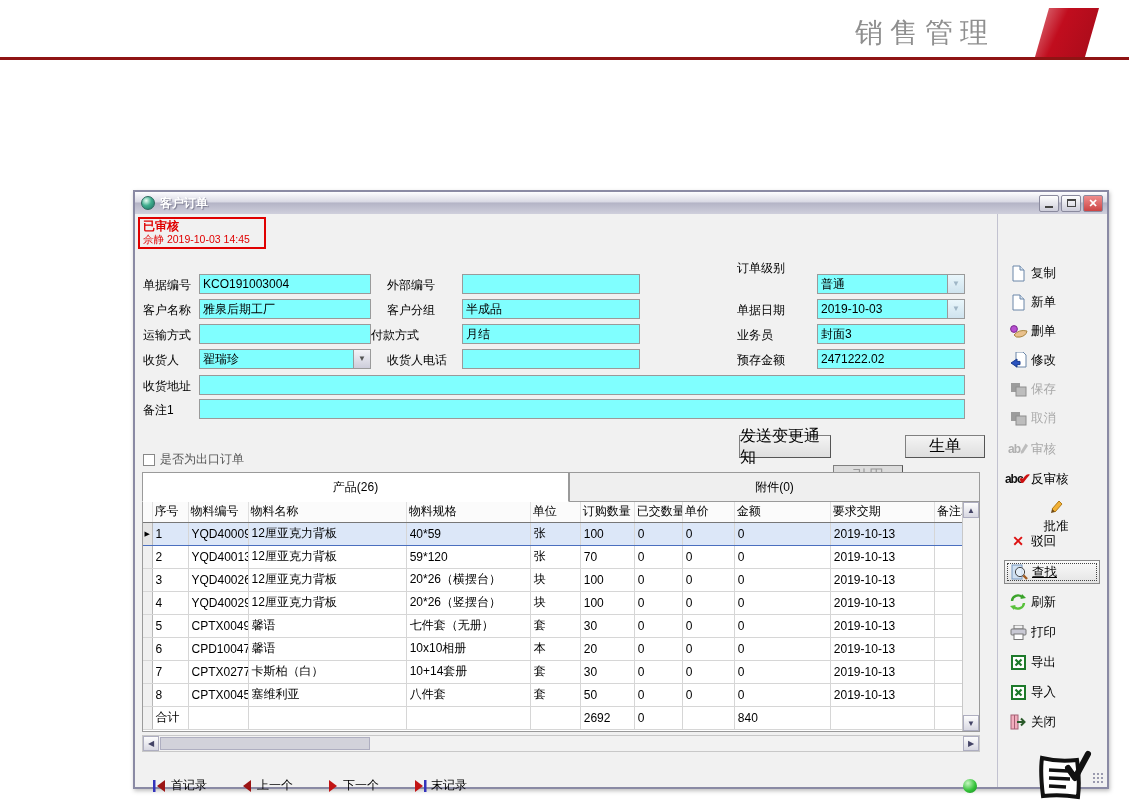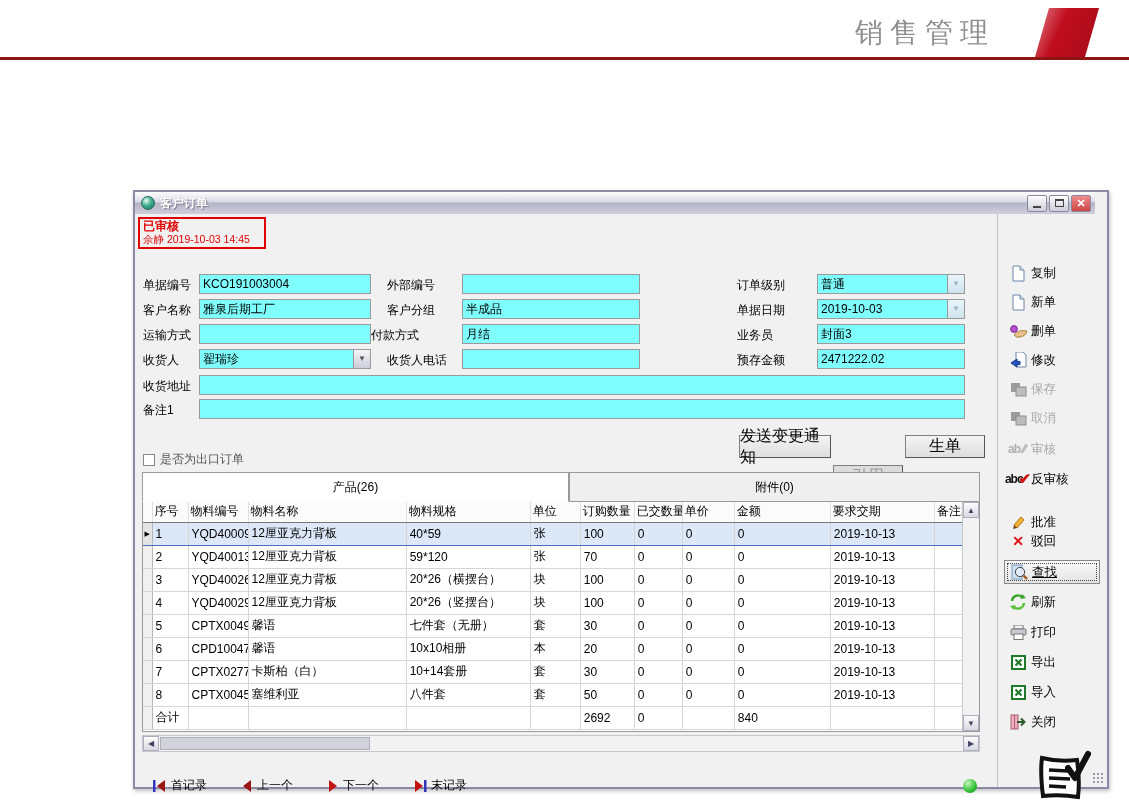--- a/index.html
+++ b/index.html
@@ -10,21 +10,21 @@
   
   .hdr-title { position:absolute; right:134px; top:14px; font-family:"Liberation Serif", serif;
                font-size:28px; color:#8f8f8f; letter-spacing:7px; }
   .hdr-line { position:absolute; left:0; top:57px; width:1129px; height:3px; background:#8f1414; }
   .hdr-flag { position:absolute; left:1042px; top:8px; width:50px; height:49px;
               transform:skewX(-16deg); background:linear-gradient(100deg,#d4535f 0%,#c10d1e 35%,#ad0c1b 100%); }
 
   
   .win { position:absolute; left:133px; top:190px; width:976px; height:599px;
          border:2px solid #8a8aa4; background:#f1f1f1; box-shadow:1px 2px 4px rgba(0,0,0,.25); }
-  .titlebar { position:absolute; left:0; top:0; right:12px; height:23px;
+  .titlebar { position:absolute; left:0; top:0; right:0; height:23px;
               background:linear-gradient(#fdfdff 0%,#d9d9e4 45%,#b4b4c6 50%,#cfcfdc 100%);
               border-bottom:1px solid #9a9ab0; display:flex; align-items:center; padding:0 4px; }
   .orb { width:14px; height:14px; border-radius:50%; margin:0 5px 0 2px;
          background:radial-gradient(circle at 35% 30%, #e8fff4 0%, #3fae8e 45%, #1c6e62 100%);
          border:1px solid #2a6a5e; }
   .win-title { font-size:12px; font-weight:bold; color:#fff; text-shadow:1px 1px 1px #77778c; }
   .controls { margin-left:auto; display:flex; gap:2px; }
   .ctl { width:20px; height:17px; border:1px solid #8a8a9e; border-radius:2px;
          background:linear-gradient(#fefefe,#cdcdda); display:flex; align-items:center; justify-content:center;
          font-size:10px; color:#444; }
@@ -146,21 +146,21 @@
 
       <div class="status-box">
         <div class="status-l1">已审核</div>
         <div class="status-l2">佘静 2019-10-03 14:45</div>
       </div>
 
       <div class="f-label" style="left:8px;top:63px">单据编号</div>
       <div class="f-input c1" style="top:60px">KCO191003004</div>
       <div class="f-label" style="left:252px;top:63px">外部编号</div>
       <div class="f-input c2" style="top:60px"></div>
-      <div class="f-label" style="left:602px;top:63px">订单级别</div>
+      <div class="f-label" style="left:602px;top:46px">订单级别</div>
       <div class="f-input c3" style="top:60px"><span>普通</span><span class="dd-arrow dim">▼</span></div>
 
       <div class="f-label" style="left:8px;top:88px">客户名称</div>
       <div class="f-input c1" style="top:85px">雅泉后期工厂</div>
       <div class="f-label" style="left:252px;top:88px">客户分组</div>
       <div class="f-input c2" style="top:85px">半成品</div>
       <div class="f-label" style="left:602px;top:88px">单据日期</div>
       <div class="f-input c3" style="top:85px"><span>2019-10-03</span><span class="dd-arrow dim">▼</span></div>
 
       <div class="f-label" style="left:8px;top:113px">运输方式</div>
@@ -461,21 +461,21 @@
             </span>
             <span class="side-label">审核</span>
           </div>
           <div class="side-btn" style="top: 253px;">
             <span class="side-icon">
               <span class="abc-black">abc</span>
               <span class="chk-red">✔</span>
             </span>
             <span class="side-label">反审核</span>
           </div>
-          <div class="side-btn" style="top: 296px;">
+          <div class="side-btn" style="top: 283px; flex-direction: column;">
             <span class="side-icon">
               <svg width="16" height="16" viewBox="0 0 16 16">
                 <path d="M4 11 L11 3 L14 6 L7 14 Z" fill="#f2b135" stroke="#b07a1a"></path>
                 <path d="M4 11 L3 15 L7 14 Z" fill="#6e4a16"></path>
               </svg>
             </span>
             <span class="side-label">批准</span>
           </div>
           <div class="side-btn" style="top: 315px;">
             <span class="side-icon">

